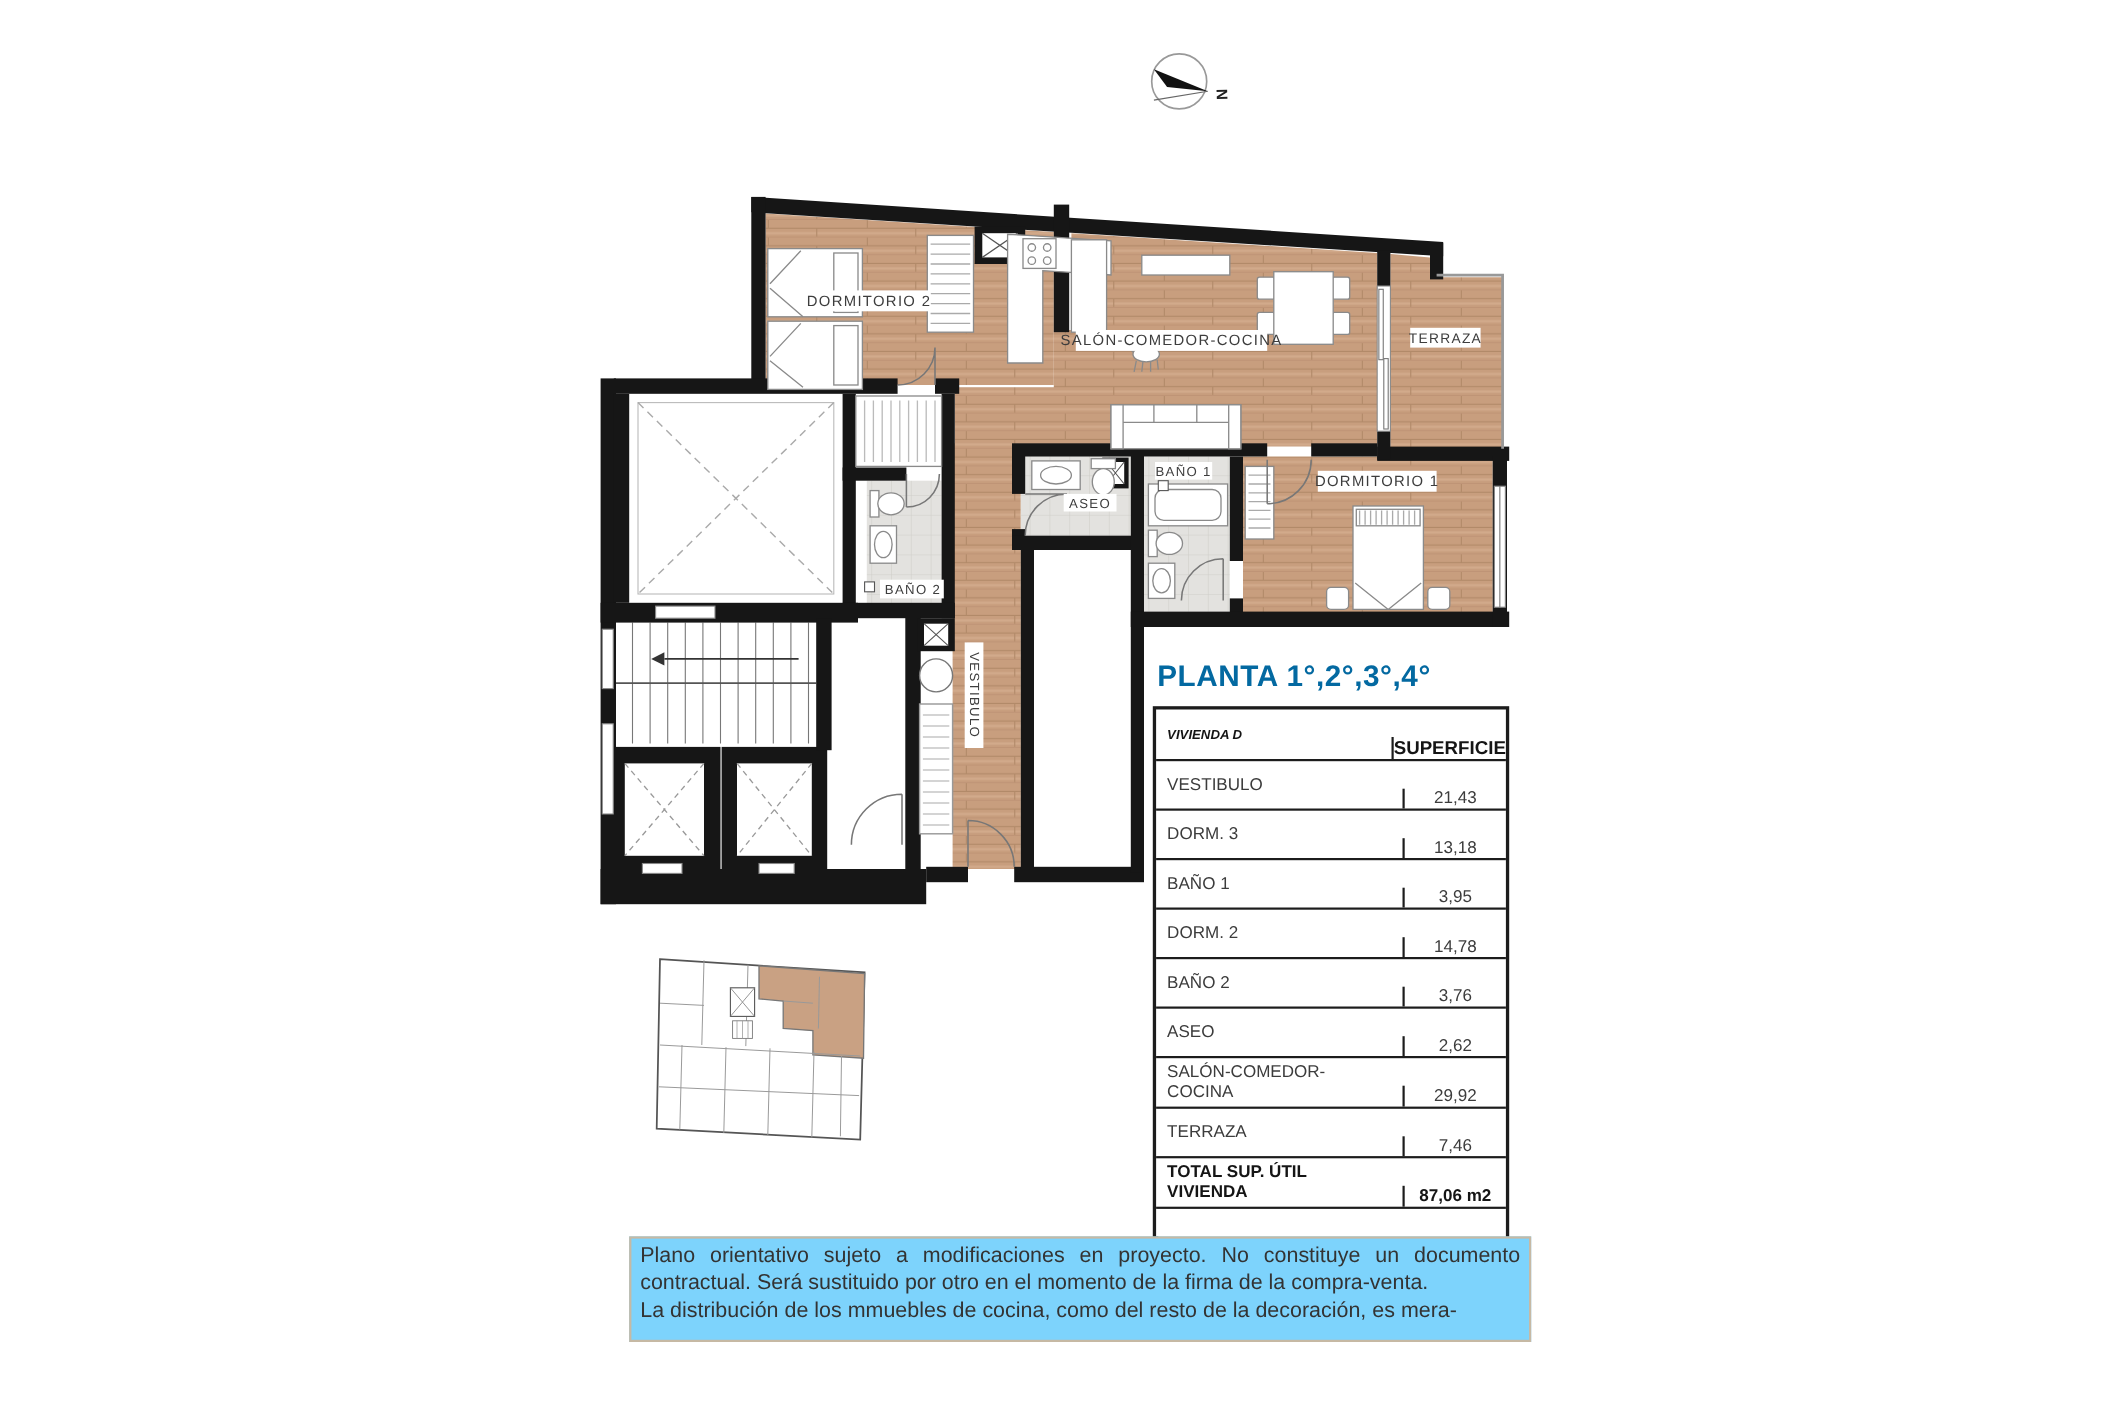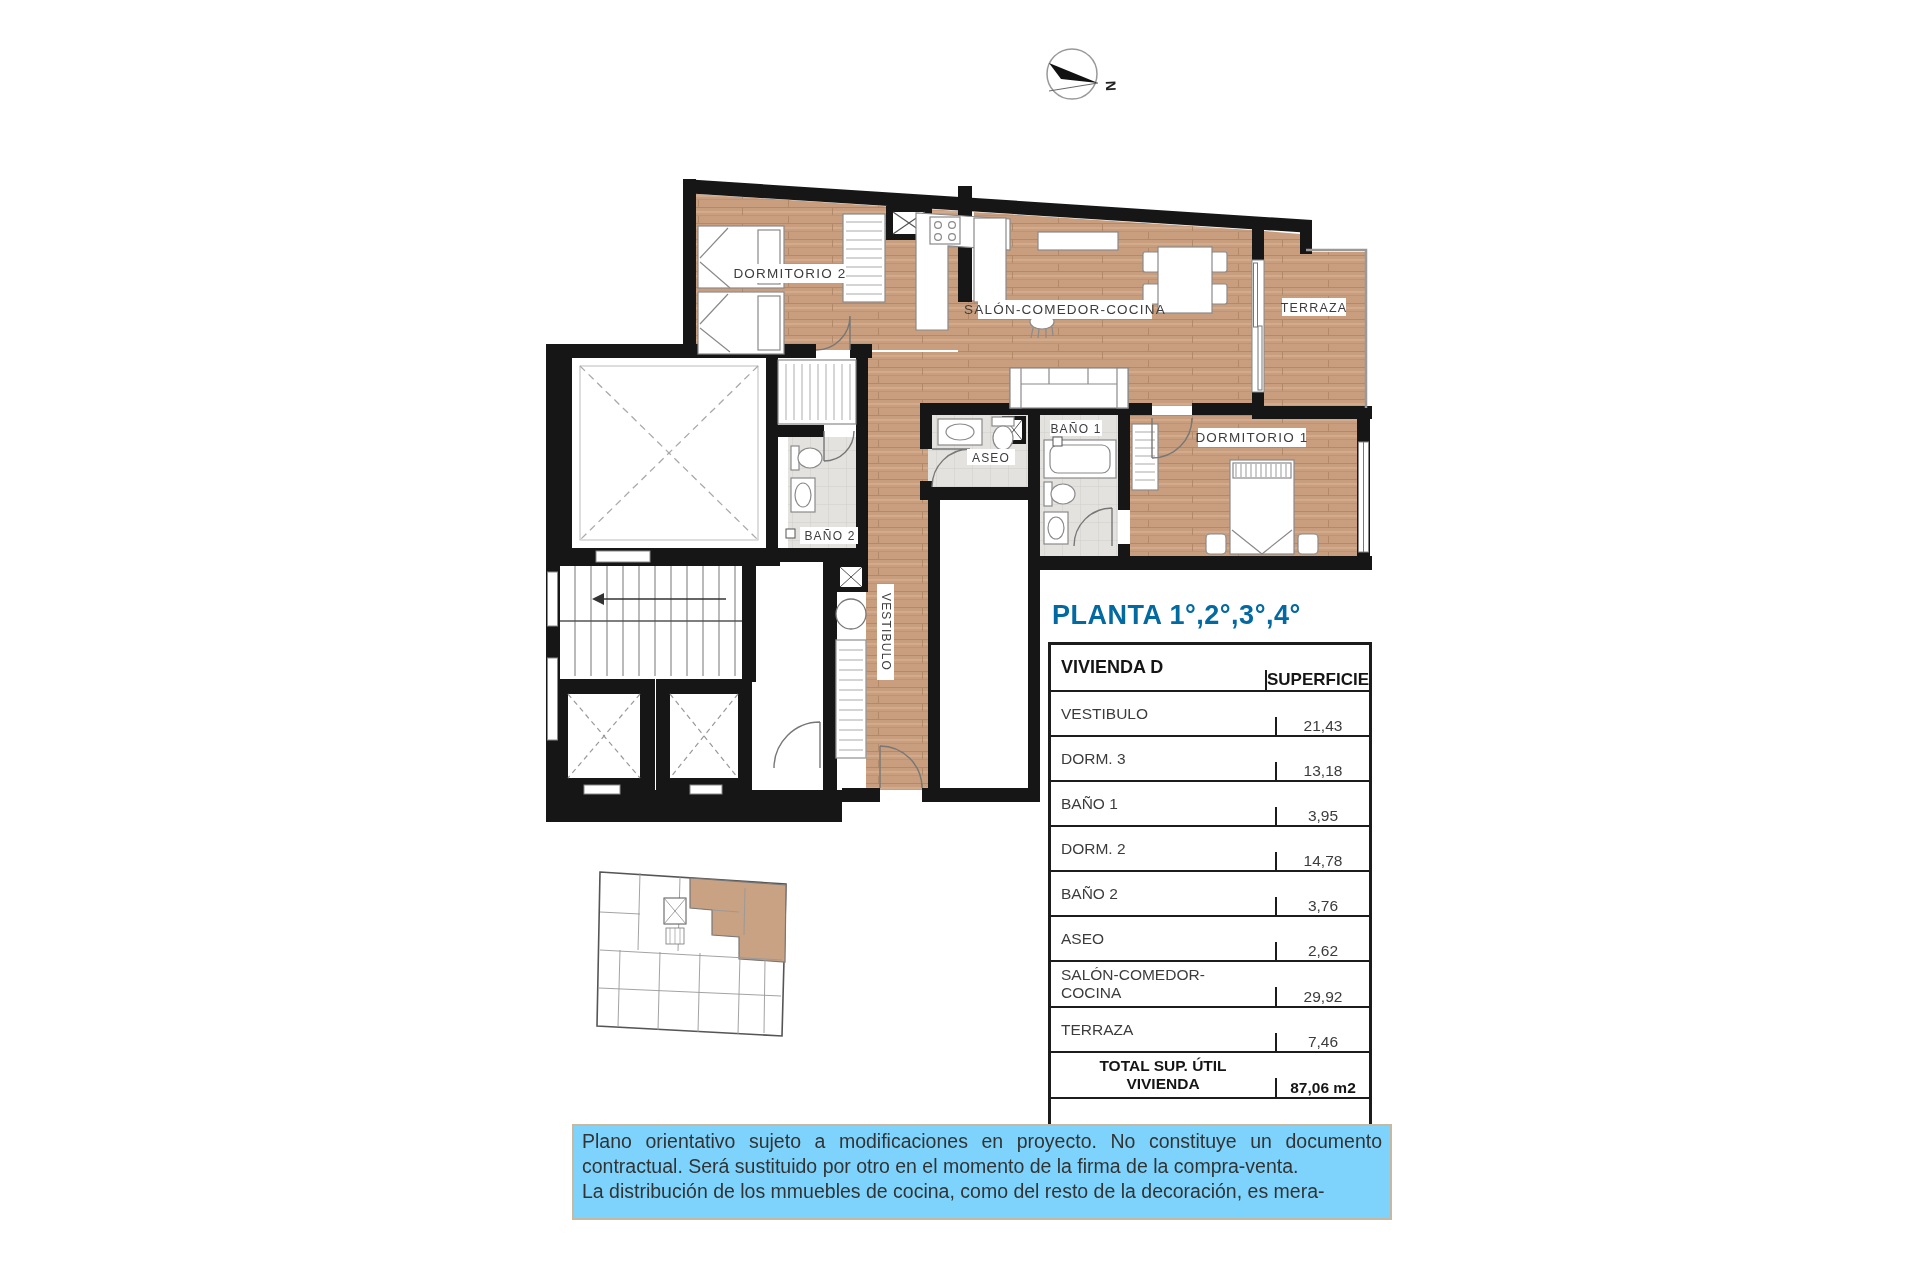--- a/index.html
+++ b/index.html
@@ -9,23 +9,23 @@
   #plan-svg{position:absolute;left:0;top:0;}
   
   #plan-title{left:1052px;top:600px;font-size:27px;font-weight:bold;color:#0369a1;letter-spacing:.5px;}
   
   #area-table{left:1048px;top:642px;width:318px;border:3px solid #1c1c1c;background:#fff;color:#3c3c3c;}
   .t-row{display:flex;border-bottom:2.5px solid #1c1c1c;min-height:36px;}
   .t-row:last-child{border-bottom:none;}
   .t-cell-l{width:204px;padding:4px 10px;display:flex;flex-direction:column;justify-content:center;font-size:15.5px;}
   .t-cell-r{flex:1;border-left:2.5px solid #1c1c1c;display:flex;align-items:center;justify-content:center;font-size:15.5px;margin-top:25px;}
   .t-head{min-height:40px;font-weight:bold;color:#151515;}
-  .t-head .t-cell-l{font-size:18px;}
+  .t-head .t-cell-l{font-size:12px;font-style:italic;}
   .t-head .t-cell-r{font-size:17px;font-weight:bold;}
-  .t-total{font-weight:bold;color:#151515;text-align:center;}
+  .t-total{font-weight:bold;color:#151515;}
   .t-total .t-cell-l{font-size:15.5px;}
   .t-total2{min-height:52px;}
   
   #disclaimer{left:572px;top:1124px;width:800px;border:2px solid #c6b9a4;background:#7dd3fc;
               padding:3px 8px 14px 8px;font-size:19.5px;line-height:25px;color:#333;}
   #disclaimer .dl-just{text-align:justify;text-align-last:justify;}
 </style>
 </head>
 <body>
 

